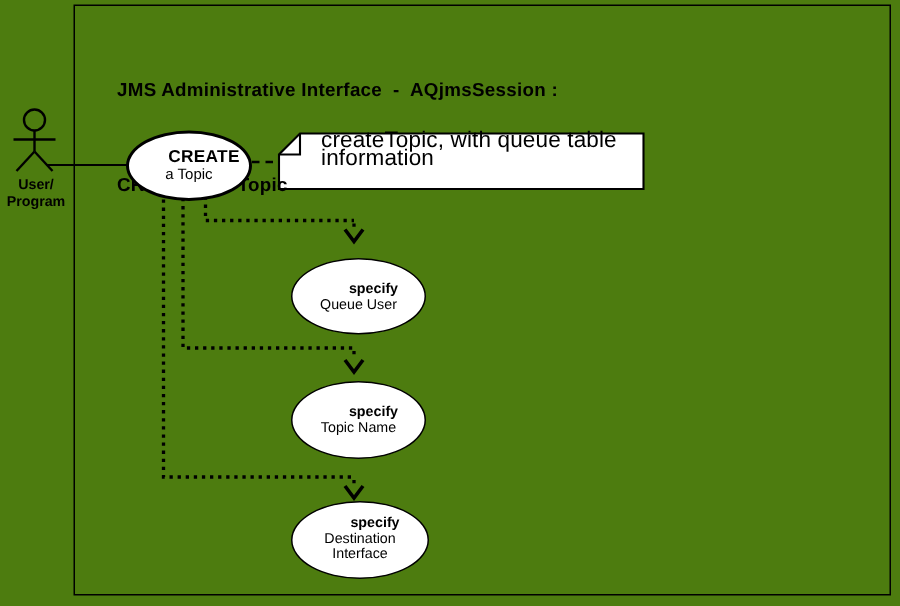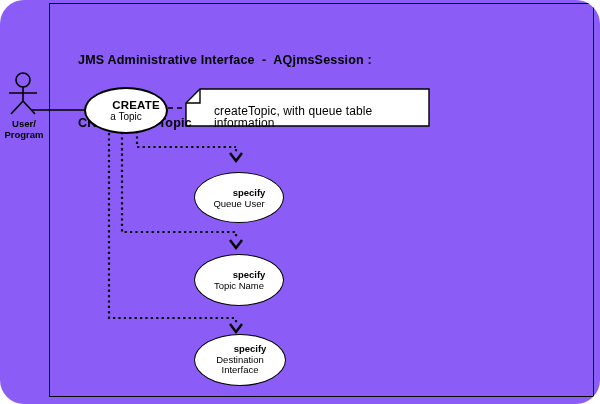--- a/index.html
+++ b/index.html
@@ -2,23 +2,22 @@
 <html><head>
 <meta charset="utf-8">
 <style>
   * { margin: 0; padding: 0; box-sizing: border-box; }
   html, body { background: #ffffff; }
   body { font-family: "Liberation Sans", sans-serif; color: #000; }
   .canvas {
     position: relative;
     width: 600px;
     height: 404px;
-    background: #8b5cf6;
+    background: #4d7c0f;
     overflow: hidden;
-    border-radius: 24px;
   }
   .frame {
     position: absolute;
     left: 49px; top: 3px;
     width: 545px; height: 394px;
     border: 1.5px solid #000;
     background: transparent;
   }
   .overlay {
     position: absolute;
@@ -63,23 +62,23 @@
     border-width: 2px;
     line-height: 12px;
   }
   .uc-create .uc-bold { font-size: 11.5px; letter-spacing: 0.2px; }
   .uc-create .uc-reg { font-size: 10px; }
   .uc-queue  { left: 194px; top: 172px; width: 90px; height: 51px; }
   .uc-topic  { left: 194px; top: 254px; width: 90px; height: 52px; }
   .uc-dest   { left: 194px; top: 334px; width: 92px; height: 52px; line-height: 10.5px; }
   .note-text {
     position: absolute;
-    left: 214px; top: 106px;
+    left: 214px; top: 88px;
     width: 212px;
-    font-size: 12px;
+    font-size: 15px;
     line-height: 11.5px;
     letter-spacing: 0.1px;
   }
 </style>
 </head>
 <body>
 
 <div class="canvas">
 
   <div class="frame"></div>

